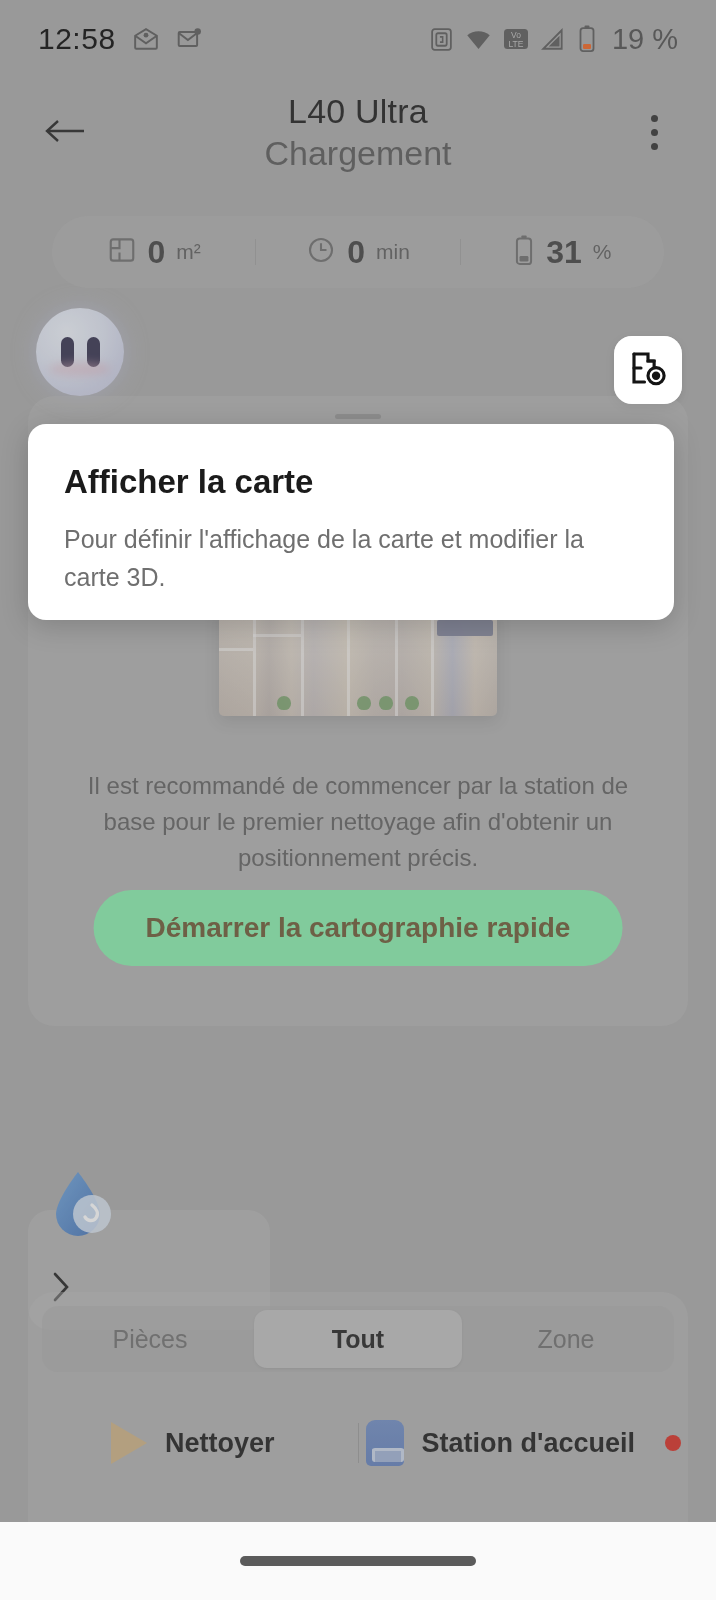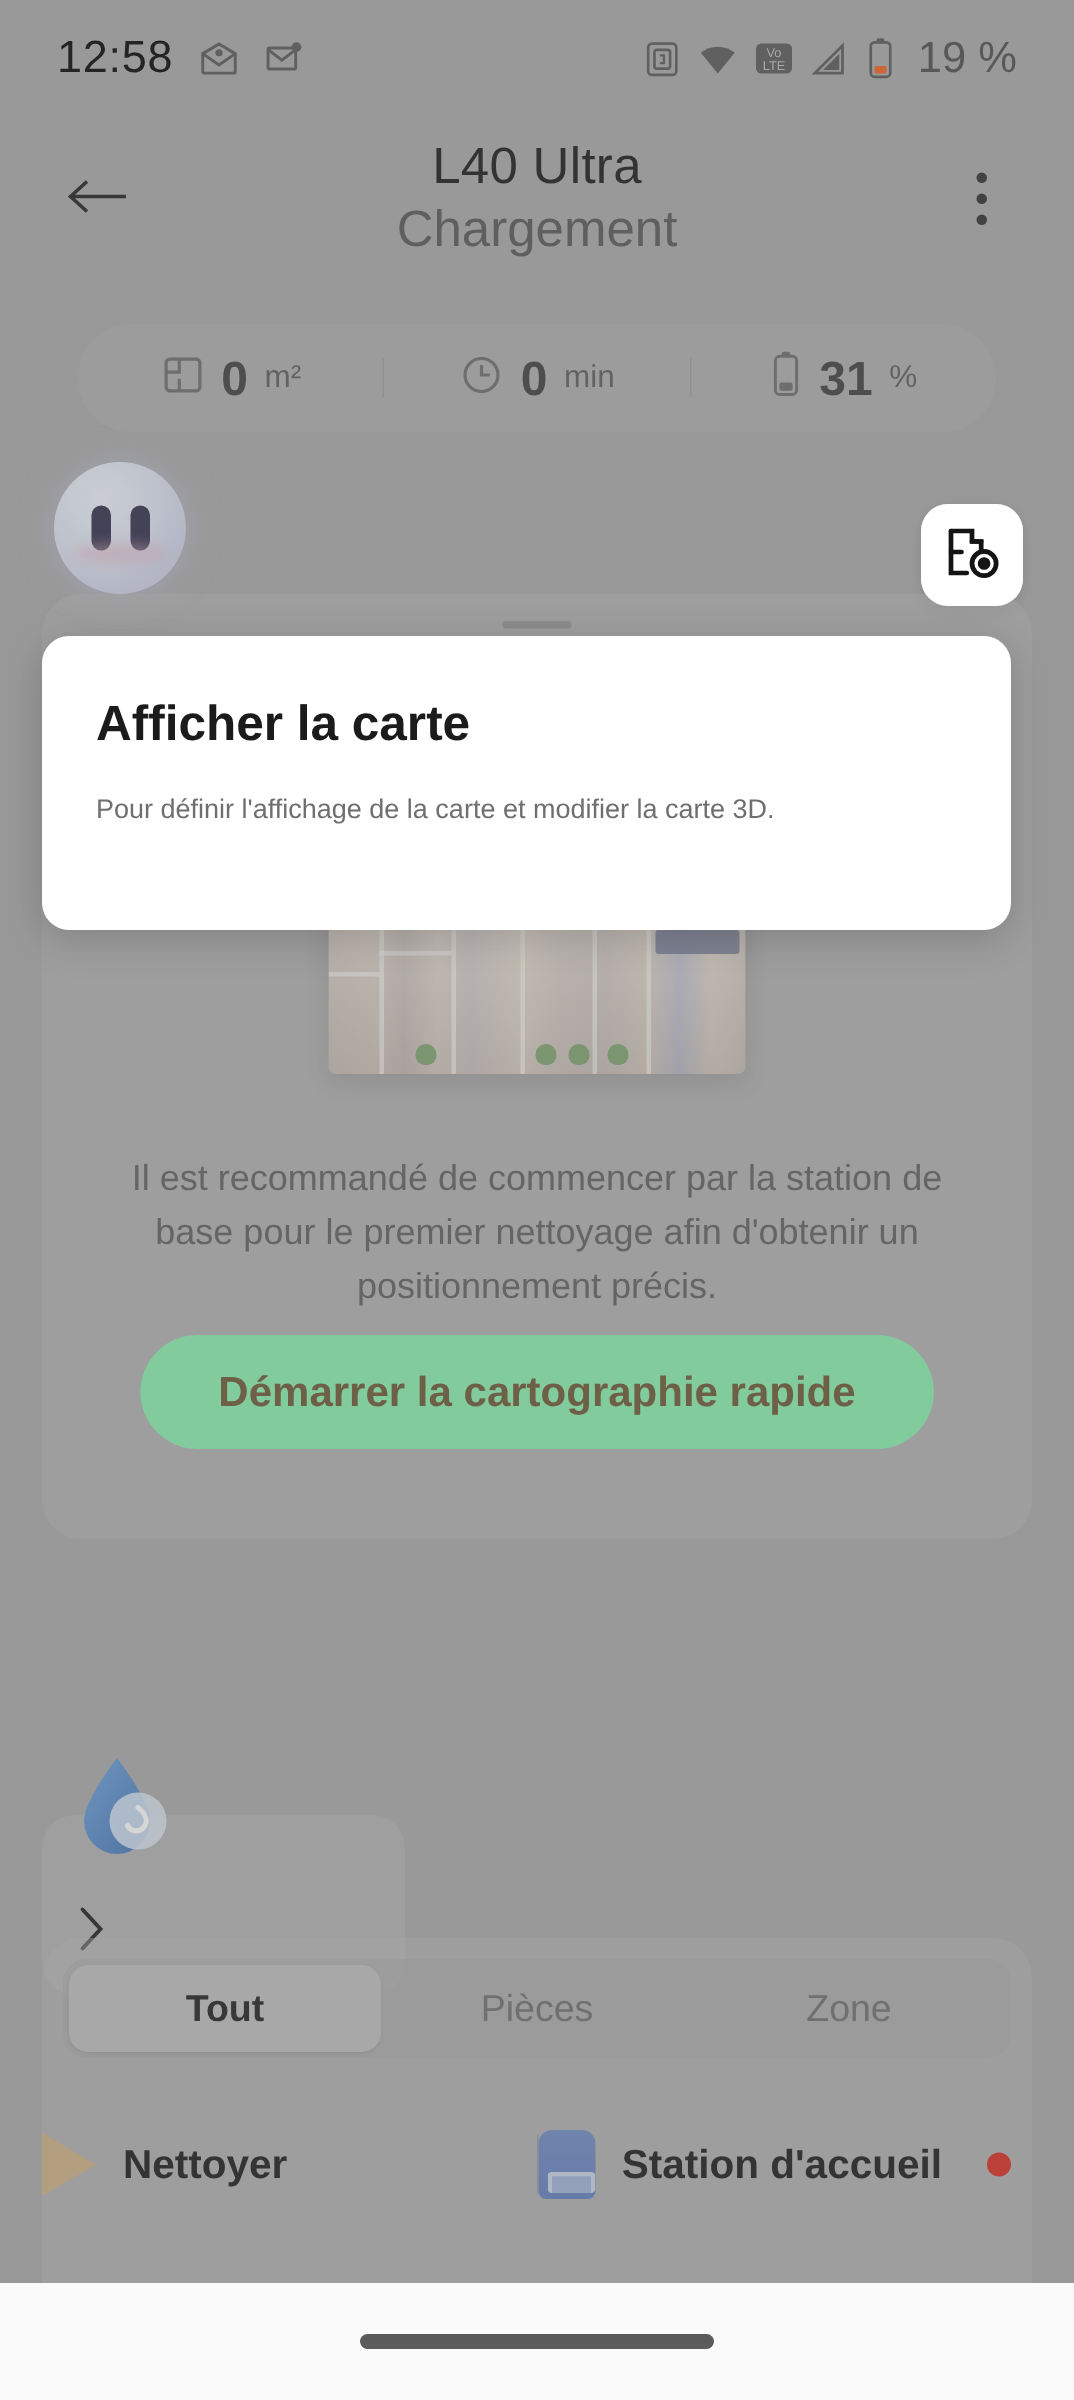--- a/index.html
+++ b/index.html
@@ -207,21 +207,21 @@
   }
   .seg.active {
     background: #bdbdbd; color: #1d1d1d; font-weight: bold;
     box-shadow: 0 1px 3px rgba(0,0,0,.08);
   }
   .actions {
     position: absolute; left: 0; right: 0; top: 110px;
     height: 82px; display: flex; align-items: center;
   }
   .action {
-    flex: 1; display: flex; align-items: center; justify-content: flex-start;
+    flex: 1; display: flex; align-items: center; justify-content: center;
     gap: 18px;
   }
   .action-label { font-size: 27px; font-weight: bold; color: #181818; }
   .action-sep { width: 1px; height: 40px; background: rgba(135,135,135,.55); }
   .dot-red {
     width: 16px; height: 16px; border-radius: 50%;
     background: #d8291f; margin-left: 12px;
   }
   .dock-icon {
     width: 38px; height: 46px; border-radius: 9px 9px 5px 5px;
@@ -255,21 +255,21 @@
     background: #ffffff;
     border-radius: 18px;
     box-shadow: 0 6px 28px rgba(0,0,0,.18);
     padding: 38px 36px 0 36px;
   }
   .coach-title {
     font-size: 33px; font-weight: bold; color: #1b1b1b;
     line-height: 40px;
   }
   .coach-desc {
-    margin-top: 18px; font-size: 18px; line-height: 38px;
+    margin-top: 18px; font-size: 25px; line-height: 38px;
     color: #6f6f6f;
   }
   .coach-spot {
     position: absolute; right: 34px; top: 336px;
     width: 68px; height: 68px; border-radius: 18px;
     background: #ffffff;
     display: flex; align-items: center; justify-content: center;
   }
 
   
@@ -461,22 +461,22 @@
         <span>
           <svg width="22" height="34" viewBox="0 0 22 34" fill="none" stroke="#1c1c1c" stroke-width="2.6" stroke-linecap="round">
             <path d="M5 4l12 13L5 30"></path>
           </svg>
         </span>
       </div>
     </div>
 
     <div class="bottom-panel">
       <div class="segmented">
+        <div class="seg">Pièces</div>
         <div class="seg active">Tout</div>
-        <div class="seg">Pièces</div>
         <div class="seg">Zone</div>
       </div>
 
       <div class="actions">
         <div class="action">
           <span class="play-icon"></span>
           <span class="action-label">Nettoyer</span>
         </div>
         <div class="action-sep"></div>
         <div class="action">

